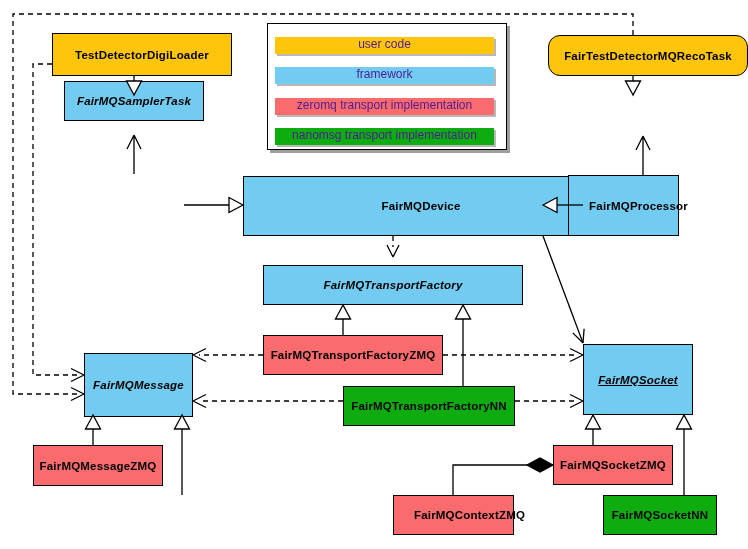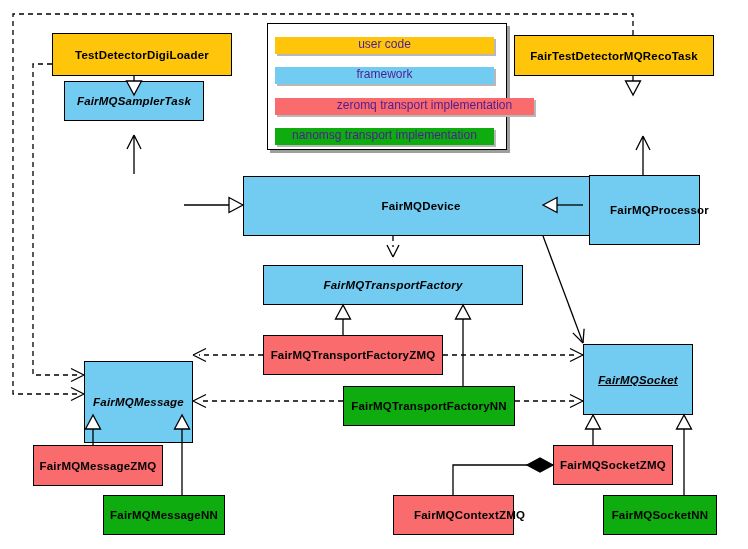--- a/index.html
+++ b/index.html
@@ -37,64 +37,61 @@
 
 <div id="canvas">
 
   <div id="legend">
     <div class="legend-bar c-user" style="top:13px;">
         <span>user code</span>
       </div>
     <div class="legend-bar c-fw" style="top:43px;">
         <span>framework</span>
       </div>
-    <div class="legend-bar c-zmq" style="top:74px;padding-left:40px;">
+    <div class="legend-bar c-zmq" style="top:74px;">
         <span>zeromq transport implementation</span>
       </div>
     <div class="legend-bar c-nn" style="top:104px;">
         <span>nanomsg transport implementation</span>
       </div>
   </div>
 
   <div class="node c-user" style="left:52px;top:33px;width:180px;height:43px;">
       <span>TestDetectorDigiLoader</span>
     </div>
-  <div class="node c-user" style="left:514px;top:35px;width:200px;height:41px;">
+  <div class="node c-user" style="left:548px;top:35px;width:200px;height:41px;border-radius:12px;">
       <span>FairTestDetectorMQRecoTask</span>
     </div>
   <div class="node c-fw abstract" style="left:64px;top:81px;width:140px;height:40px;">
       <span>FairMQSamplerTask</span>
     </div>
   <div class="node c-fw" style="left:243px;top:176px;width:356px;height:60px;">
       <span>FairMQDevice</span>
     </div>
-  <div class="node c-fw" style="left:589px;top:175px;width:111px;height:70px;padding-left:30px;">
+  <div class="node c-fw" style="left:568px;top:175px;width:111px;height:61px;padding-left:30px;">
       <span>FairMQProcessor</span>
     </div>
   <div class="node c-fw abstract" style="left:263px;top:265px;width:260px;height:40px;">
       <span>FairMQTransportFactory</span>
     </div>
   <div class="node c-zmq" style="left:263px;top:335px;width:180px;height:40px;">
       <span>FairMQTransportFactoryZMQ</span>
     </div>
   <div class="node c-nn" style="left:343px;top:386px;width:172px;height:40px;">
       <span>FairMQTransportFactoryNN</span>
     </div>
-  <div class="node c-fw abstract" style="left:84px;top:361px;width:109px;height:82px;">
+  <div class="node c-fw abstract" style="left:84px;top:353px;width:109px;height:64px;">
       <span>FairMQMessage</span>
     </div>
   <div class="node c-fw abstract" style="left:583px;top:344px;width:110px;height:71px;text-decoration:underline;">
       <span>FairMQSocket</span>
     </div>
   <div class="node c-zmq" style="left:33px;top:445px;width:130px;height:41px;">
       <span>FairMQMessageZMQ</span>
     </div>
-  <div class="node c-nn" style="left:103px;top:495px;width:122px;height:40px;">
-      <span>FairMQMessageNN</span>
-    </div>
   <div class="node c-zmq" style="left:553px;top:445px;width:120px;height:40px;">
       <span>FairMQSocketZMQ</span>
     </div>
   <div class="node c-zmq" style="left:393px;top:495px;width:121px;height:40px;padding-left:32px;">
       <span>FairMQContextZMQ</span>
     </div>
   <div class="node c-nn" style="left:603px;top:495px;width:114px;height:40px;">
       <span>FairMQSocketNN</span>
     </div>
 

